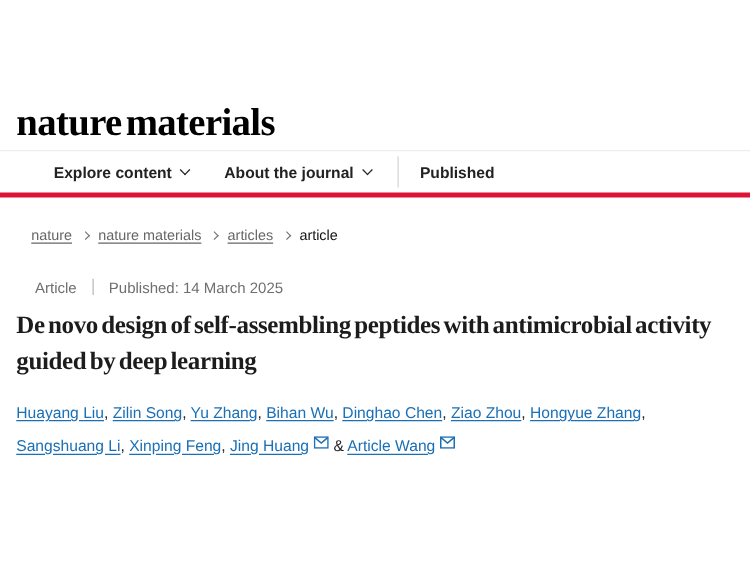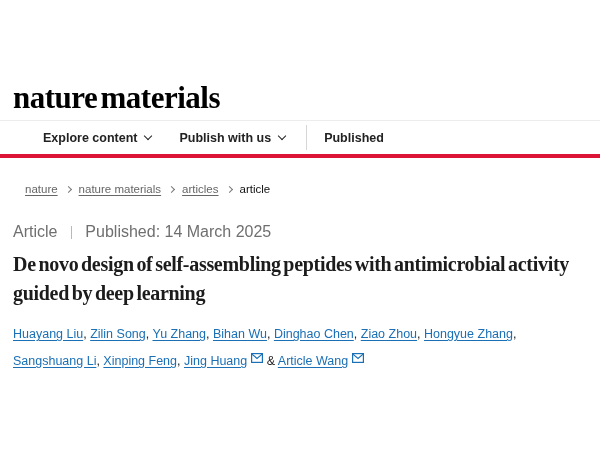--- a/index.html
+++ b/index.html
@@ -72,21 +72,21 @@
     width: 4px; height: 4px;
     border-right: 1.5px solid #777;
     border-bottom: 1.5px solid #777;
     transform: rotate(-45deg);
     margin: 0 8px;
     vertical-align: 1px;
   }
   .crumb-current { color: #111111; }
 
   
-  .meta { margin: 28px 13px 0; font-size: 16px; color: #6f6f6f; }
+  .meta { margin: 28px 28px 0; font-size: 12px; color: #6f6f6f; }
   .meta-divider {
     display: inline-block;
     width: 1px; height: 13px;
     background: #b9b9b9;
     margin: 0 9px;
     vertical-align: -2px;
   }
 
   
   h1.article-title {
@@ -131,21 +131,21 @@
 <div class="page">
 
   <header>
     <div class="logo-row">
       <span class="logo">nature materials</span>
     </div>
 
     <nav class="nav">
       <div class="nav-left">
           <a class="nav-item">Explore content<span class="chevron"></span></a>
-          <a class="nav-item">Publish with us<span class="chevron"></span></a>
+          <a class="nav-item">About the journal<span class="chevron"></span></a>
         </div>
       <div class="nav-divider"></div>
       <a class="nav-item">Published</a>
     </nav>
 
     <div class="red-rule"></div>
   </header>
 
   <main>
     <nav class="breadcrumb"><a class="crumb-link">nature</a><span class="crumb-sep"></span><a class="crumb-link">nature materials</a><span class="crumb-sep"></span><a class="crumb-link">articles</a><span class="crumb-sep"></span><span class="crumb-current">article</span></nav>

